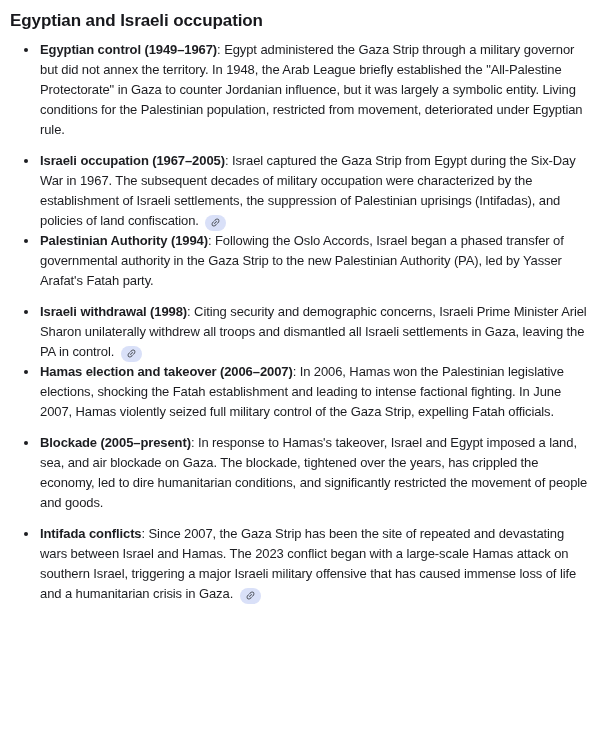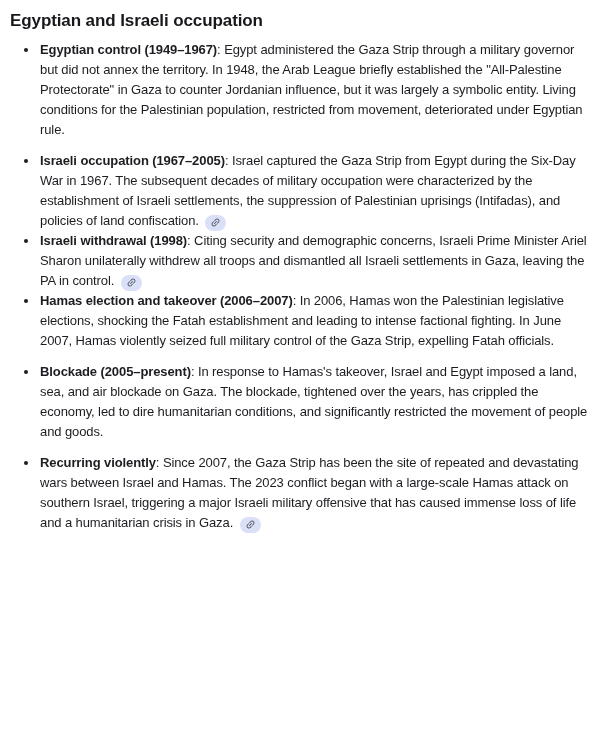--- a/index.html
+++ b/index.html
@@ -38,21 +38,21 @@
   }
   li.bullet {
     position: relative;
     padding-left: 18px;
     margin: 0 0 11px 0;
     font-size: 13px;
     line-height: 20px;
     letter-spacing: -0.1px;
     color: #1c1d21;
   }
-  li.bullet:last-child { margin-bottom: 0; }
+  li.bullet:last-child { margin-bottom: 0; margin-top: 8px; }
   li.bullet::before {
     content: "";
     position: absolute;
     left: 2px;
     top: 8px;
     width: 4px;
     height: 4px;
     border-radius: 50%;
     background: #1c1d21;
   }
@@ -93,39 +93,40 @@
     <svg viewBox="0 0 24 24" aria-hidden="true">
       <path d="M3.9 12c0-1.71 1.39-3.1 3.1-3.1h4V7H7c-2.76 0-5 2.24-5 5s2.24 5 5 5h4v-1.9H7c-1.71 0-3.1-1.39-3.1-3.1zM8 13h8v-2H8v2zm9-6h-4v1.9h4c1.71 0 3.1 1.39 3.1 3.1s-1.39 3.1-3.1 3.1h-4V17h4c2.76 0 5-2.24 5-5s-2.24-5-5-5z"></path>
     </svg>
   </button>
 </li>
 </ul>
   </section>
 
   <section class="section">
     <ul class="bullets">
+  <li class="bullet"><span class="term">Palestinian Authority (1994)</span><span class="body-text">: Following the Oslo Accords, Israel began a phased transfer of governmental authority in the Gaza Strip to the new Palestinian Authority (PA), led by Yasser Arafat's Fatah party.</span></li>
 
 
   <li class="bullet"><span class="term">Israeli withdrawal (1998)</span><span class="body-text">: Citing security and demographic concerns, Israeli Prime Minister Ariel Sharon unilaterally withdrew all troops and dismantled all Israeli settlements in Gaza, leaving the PA in control.</span>
   <button class="cite">
     <svg viewBox="0 0 24 24" aria-hidden="true">
       <path d="M3.9 12c0-1.71 1.39-3.1 3.1-3.1h4V7H7c-2.76 0-5 2.24-5 5s2.24 5 5 5h4v-1.9H7c-1.71 0-3.1-1.39-3.1-3.1zM8 13h8v-2H8v2zm9-6h-4v1.9h4c1.71 0 3.1 1.39 3.1 3.1s-1.39 3.1-3.1 3.1h-4V17h4c2.76 0 5-2.24 5-5s-2.24-5-5-5z"></path>
     </svg>
   </button>
 </li>
 </ul>
   </section>
 
   <section class="section">
     <ul class="bullets">
   <li class="bullet"><span class="term">Hamas election and takeover (2006–2007)</span><span class="body-text">: In 2006, Hamas won the Palestinian legislative elections, shocking the Fatah establishment and leading to intense factional fighting. In June 2007, Hamas violently seized full military control of the Gaza Strip, expelling Fatah officials.</span></li>
 
   <li class="bullet"><span class="term">Blockade (2005–present)</span><span class="body-text">: In response to Hamas's takeover, Israel and Egypt imposed a land, sea, and air blockade on Gaza. The blockade, tightened over the years, has crippled the economy, led to dire humanitarian conditions, and significantly restricted the movement of people and goods.</span></li>
 
-  <li class="bullet"><span class="term">Recurring violently</span><span class="body-text">: Since 2007, the Gaza Strip has been the site of repeated and devastating wars between Israel and Hamas. The 2023 conflict began with a large-scale Hamas attack on southern Israel, triggering a major Israeli military offensive that has caused immense loss of life and a humanitarian crisis in Gaza.</span>
+  <li class="bullet"><span class="term">Intifada conflicts</span><span class="body-text">: Since 2007, the Gaza Strip has been the site of repeated and devastating wars between Israel and Hamas. The 2023 conflict began with a large-scale Hamas attack on southern Israel, triggering a major Israeli military offensive that has caused immense loss of life and a humanitarian crisis in Gaza.</span>
   <button class="cite">
     <svg viewBox="0 0 24 24" aria-hidden="true">
       <path d="M3.9 12c0-1.71 1.39-3.1 3.1-3.1h4V7H7c-2.76 0-5 2.24-5 5s2.24 5 5 5h4v-1.9H7c-1.71 0-3.1-1.39-3.1-3.1zM8 13h8v-2H8v2zm9-6h-4v1.9h4c1.71 0 3.1 1.39 3.1 3.1s-1.39 3.1-3.1 3.1h-4V17h4c2.76 0 5-2.24 5-5s-2.24-5-5-5z"></path>
     </svg>
   </button>
 </li>
 </ul>
   </section>
 </div>
 </main>

